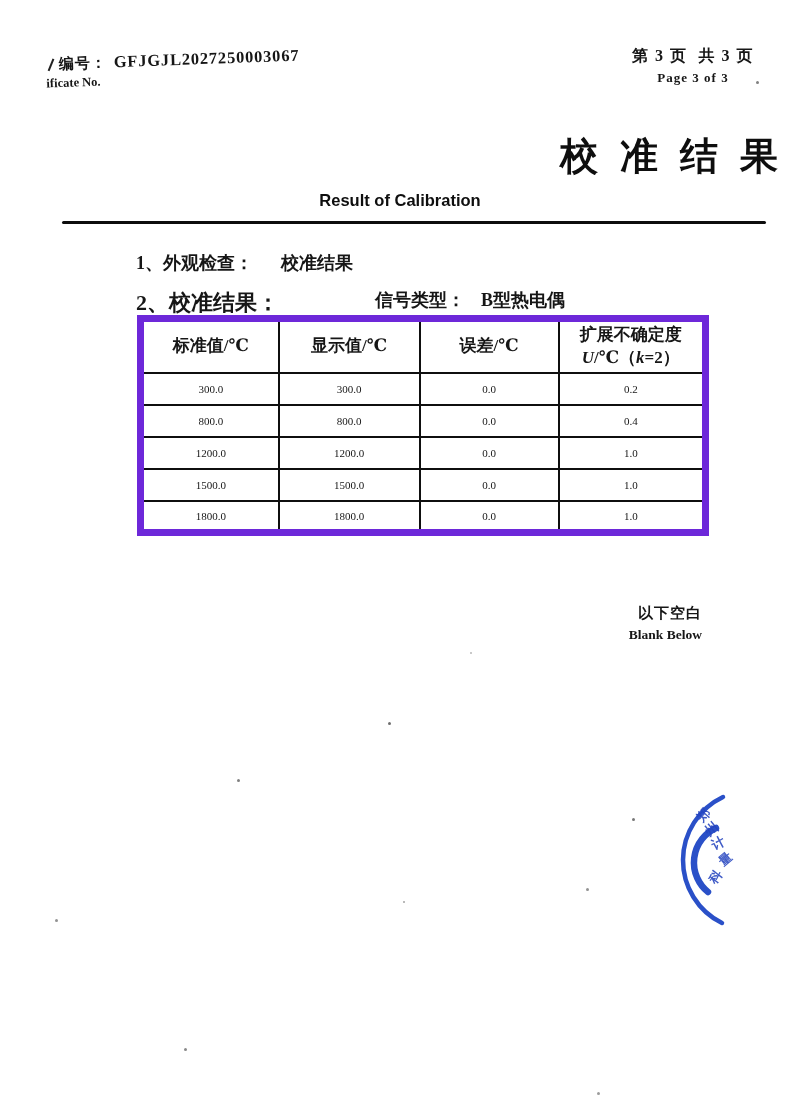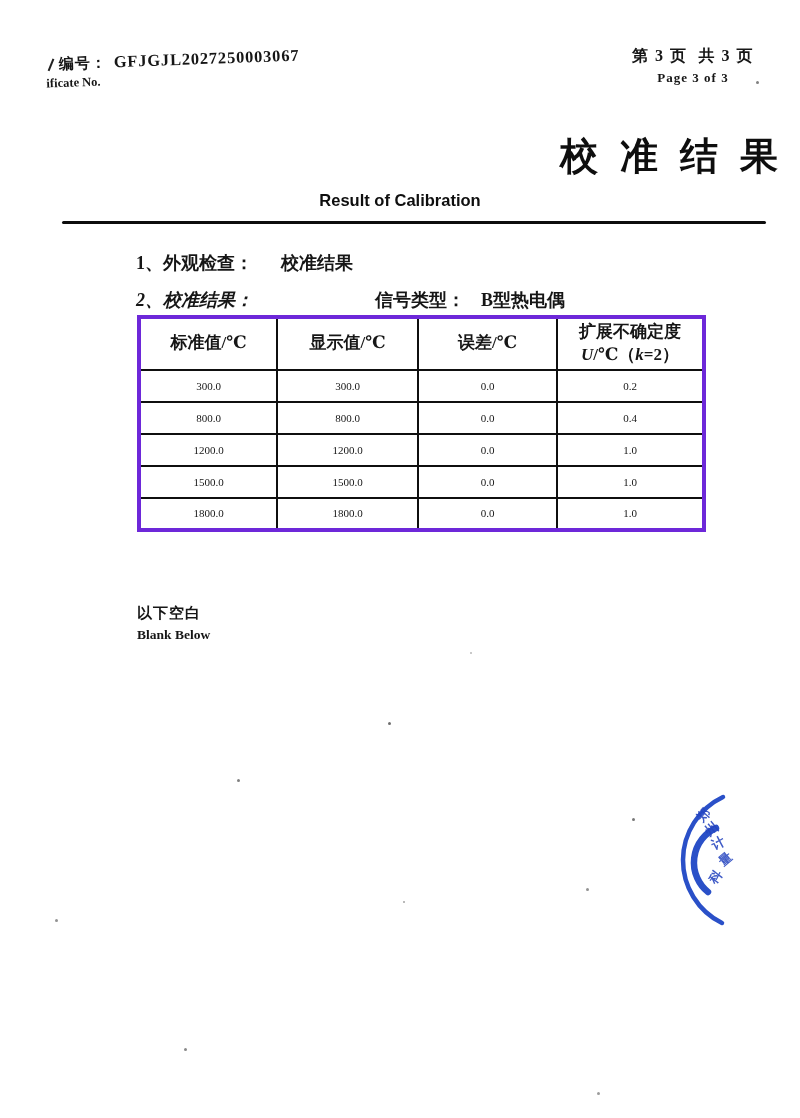--- a/index.html
+++ b/index.html
@@ -36,34 +36,34 @@
   .title-en {
     left:0; right:0; top:191px; text-align:center;
     font-family:"Liberation Sans","DejaVu Sans",sans-serif;
     font-size:16.5px; font-weight:700; color:#0e0e0e;
   }
   .head-rule { left:62px; top:221px; width:704px; height:3px; background:#0d0d0d; border-radius:2px; }
 
   
   .item1 { left:136px; top:251px; font-size:18px; font-weight:600; }
   .item1 .val { margin-left:28px; }
-  .item2 { left:136px; top:288px; font-size:18px; font-weight:600;font-style:italic; }
+  .item2 { left:136px; top:288px; font-size:22px; font-weight:600; }
   .signal { left:375px; top:288px; font-size:18px; font-weight:600; }
   .signal .val { margin-left:16px; }
 
   
   .cal-table-wrap { left:137px; top:315px; }
-  table { border-collapse:collapse; table-layout:fixed; width:565px; border:4px solid #6d28d9; }
+  table { border-collapse:collapse; table-layout:fixed; width:565px; border:7px solid #6d28d9; }
   th, td { border:2px solid #0f0f0f; text-align:center; vertical-align:middle; }
   th { font-weight:600; font-size:17px; line-height:1.35; height:51px; padding:2px 0; }
   td { font-size:11px; font-weight:500; height:32px; }
   .u-line i { font-style:italic; font-weight:600; }
 
   
-  .blank-block { left:137px; top:604px; width:565px; text-align:left; }
+  .blank-block { left:137px; top:604px; width:565px; text-align:right; }
   .blank-cn { font-size:15px; font-weight:600; letter-spacing:1px; }
   .blank-en { font-size:13.5px; font-weight:600; margin-top:4px; }
 
   
   .seal { left:636px; top:776px; width:164px; height:156px; }
   .seal text {
     font-family:"Liberation Serif","DejaVu Serif",serif;
     font-size:13px; font-weight:600; fill:#2544bf; opacity:0.88;
   }
 

